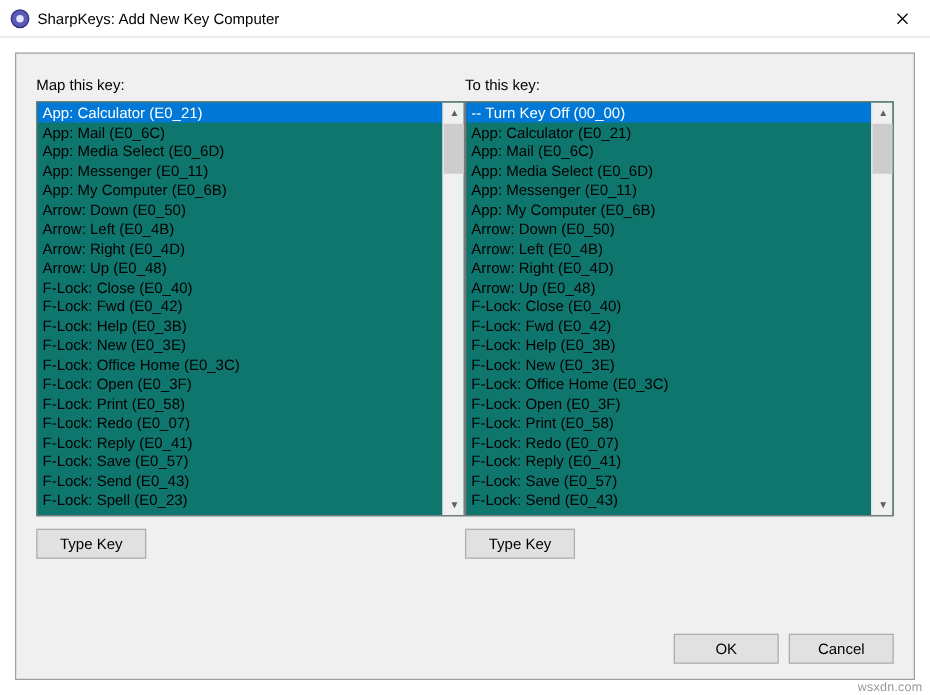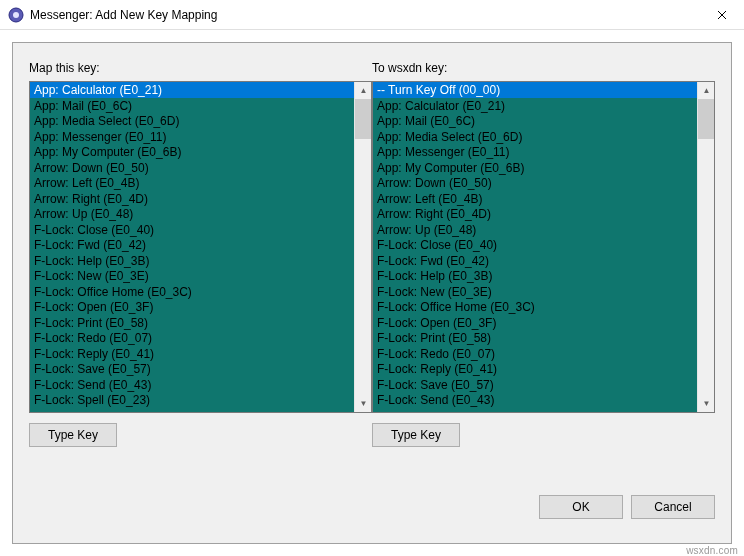--- a/index.html
+++ b/index.html
@@ -17,34 +17,34 @@
     .list-inner { flex: 1; overflow: hidden; }
     .list-item { padding: 1px 4px 0 4px; font-size: 12px; color: #000; white-space: nowrap; line-height: 15.5px; height: 15.5px; }
     .list-item.selected { background: #0078d7; color: #fff; }
     .scroll { width: 17px; background: #f0f0f0; border-left: 1px solid #e5e5e5; position: relative; }
     .scroll .arrow { height: 17px; width: 17px; display: flex; align-items: center; justify-content: center; font-size: 8px; color: #606060; position: absolute; left: 0; }
     .scroll .arrow.up { top: 0; }
     .scroll .arrow.down { bottom: 0; }
     .scroll .thumb { position: absolute; left: 0; top: 17px; width: 17px; height: 40px; background: #cdcdcd; }
     .typekey-row { display: flex; padding: 10px 0 0 0; }
     .btn { border: 1px solid #adadad; background: #e1e1e1; padding: 4px 18px; font-size: 12px; font-family: inherit; min-width: 84px; text-align: center; }
-    .footer { position: absolute; bottom: 24px; right: 16px; display: flex; gap: 8px; }
+    .footer { position: absolute; bottom: 12px; right: 16px; display: flex; gap: 8px; }
     .watermark { position: absolute; bottom: 0; right: 6px; font-size: 10px; color: #999; font-family: Arial, sans-serif; letter-spacing: 0.2px; }
   </style>
 </head>
 <body>
 
 <div class="titlebar">
   <span class="icon">
     <svg width="16" height="16" viewBox="0 0 16 16">
       <circle cx="8" cy="8" r="7" fill="#5b5bb5" stroke="#2a2a80" stroke-width="1"></circle>
       <circle cx="8" cy="8" r="3" fill="#e4e4ff"></circle>
     </svg>
   </span>
-  <span class="title">Messenger: Add New Key Mapping</span>
+  <span class="title">SharpKeys: Add New Key Computer</span>
   <div class="close" title="Close">
     <svg width="10" height="10" viewBox="0 0 10 10">
         <path d="M1 1 L9 9 M9 1 L1 9" stroke="#000" stroke-width="1"></path>
       </svg>
   </div>
 </div>
 
 <div class="outer">
   <div class="panel">
     <div class="columns">
@@ -80,21 +80,21 @@
             <div class="thumb"></div>
             <div class="arrow down">▼</div>
           </div>
         </div>
         <div class="typekey-row">
           <button class="btn">Type Key</button>
         </div>
       </div>
 
       <div class="col">
-        <div class="col-label">To wsxdn key:</div>
+        <div class="col-label">To this key:</div>
         <div class="listbox">
           <div class="list-inner" id="right-list">
               <div class="list-item selected">-- Turn Key Off (00_00)</div>
               <div class="list-item">App: Calculator (E0_21)</div>
               <div class="list-item">App: Mail (E0_6C)</div>
               <div class="list-item">App: Media Select (E0_6D)</div>
               <div class="list-item">App: Messenger (E0_11)</div>
               <div class="list-item">App: My Computer (E0_6B)</div>
               <div class="list-item">Arrow: Down (E0_50)</div>
               <div class="list-item">Arrow: Left (E0_4B)</div>

